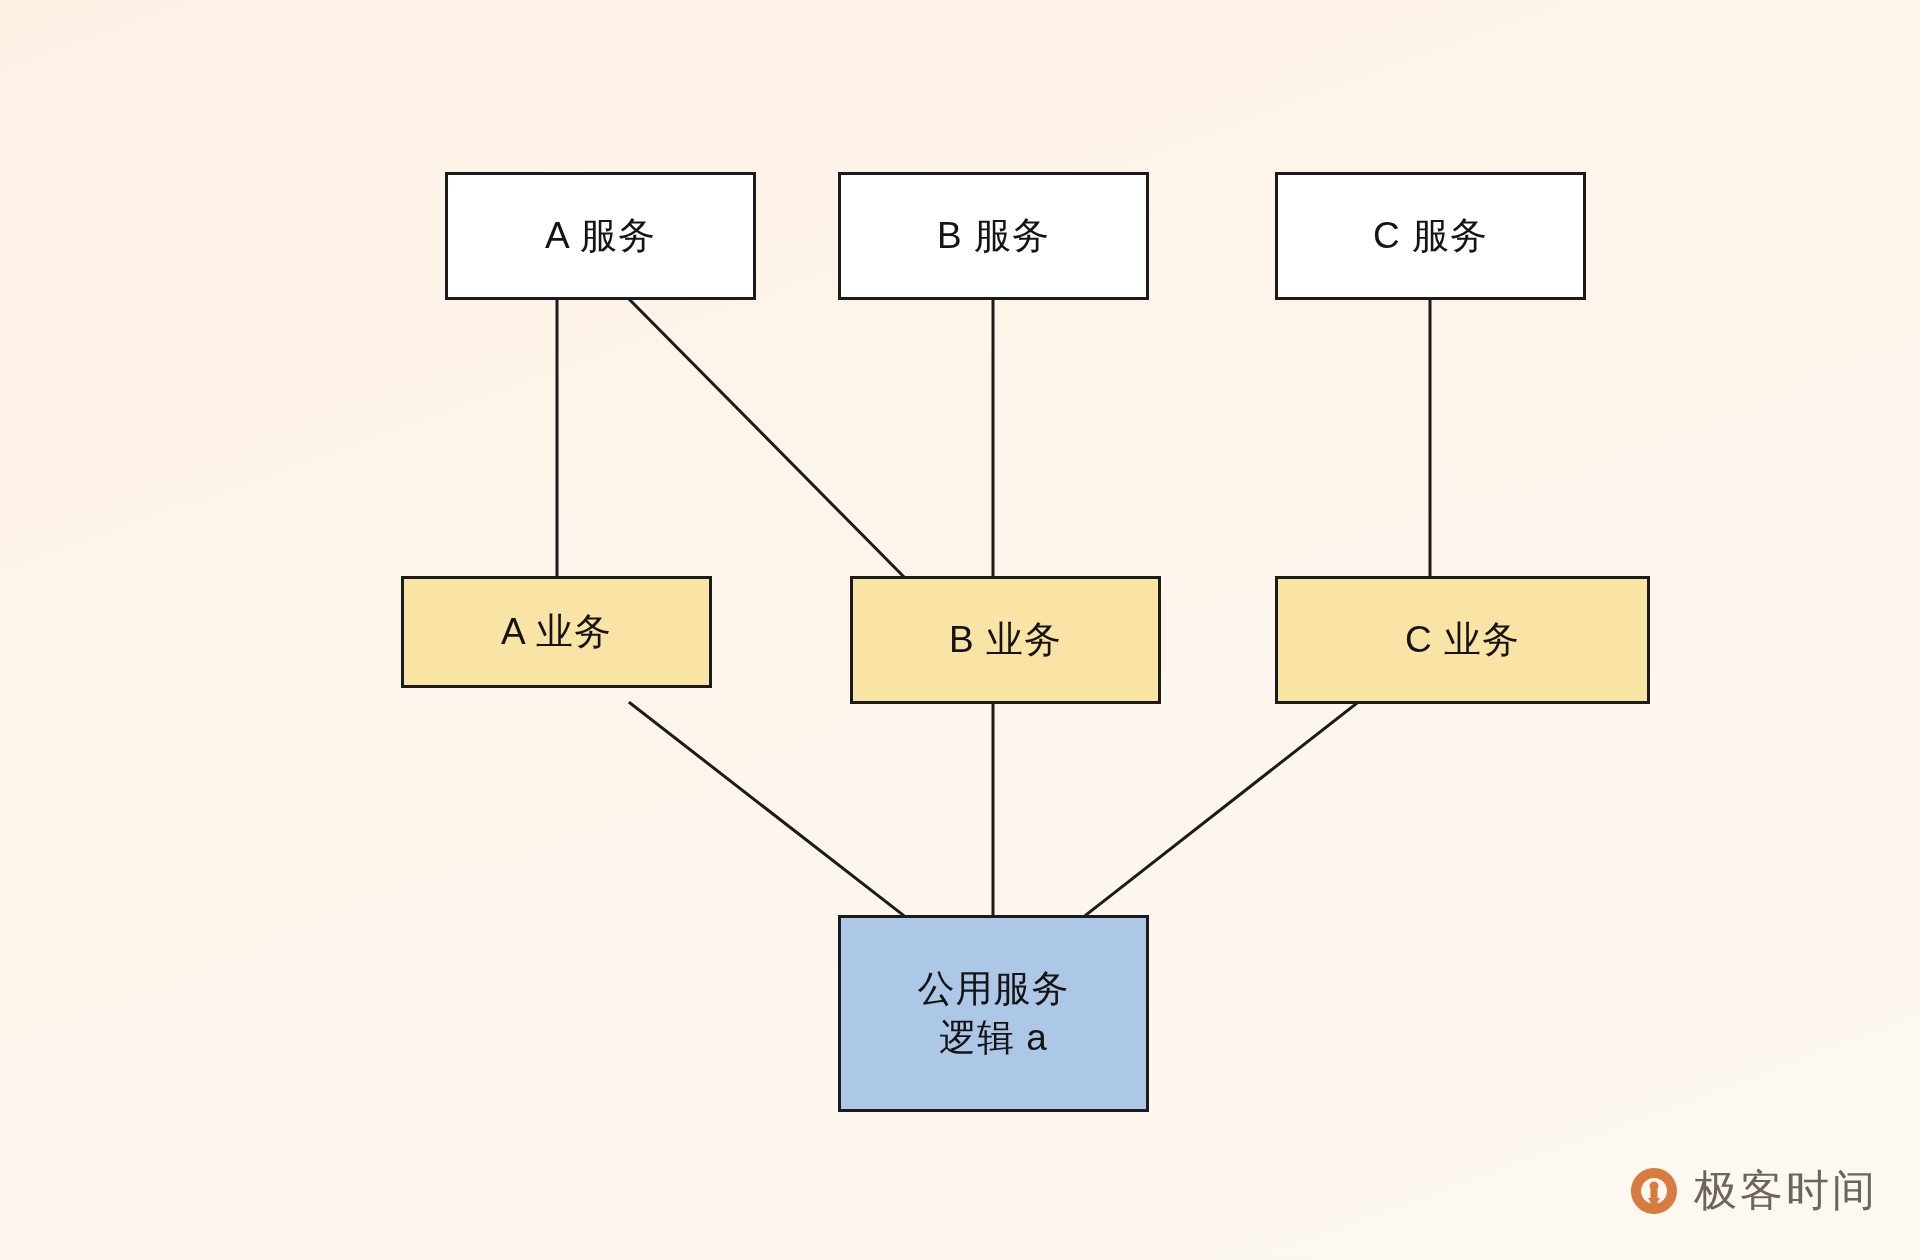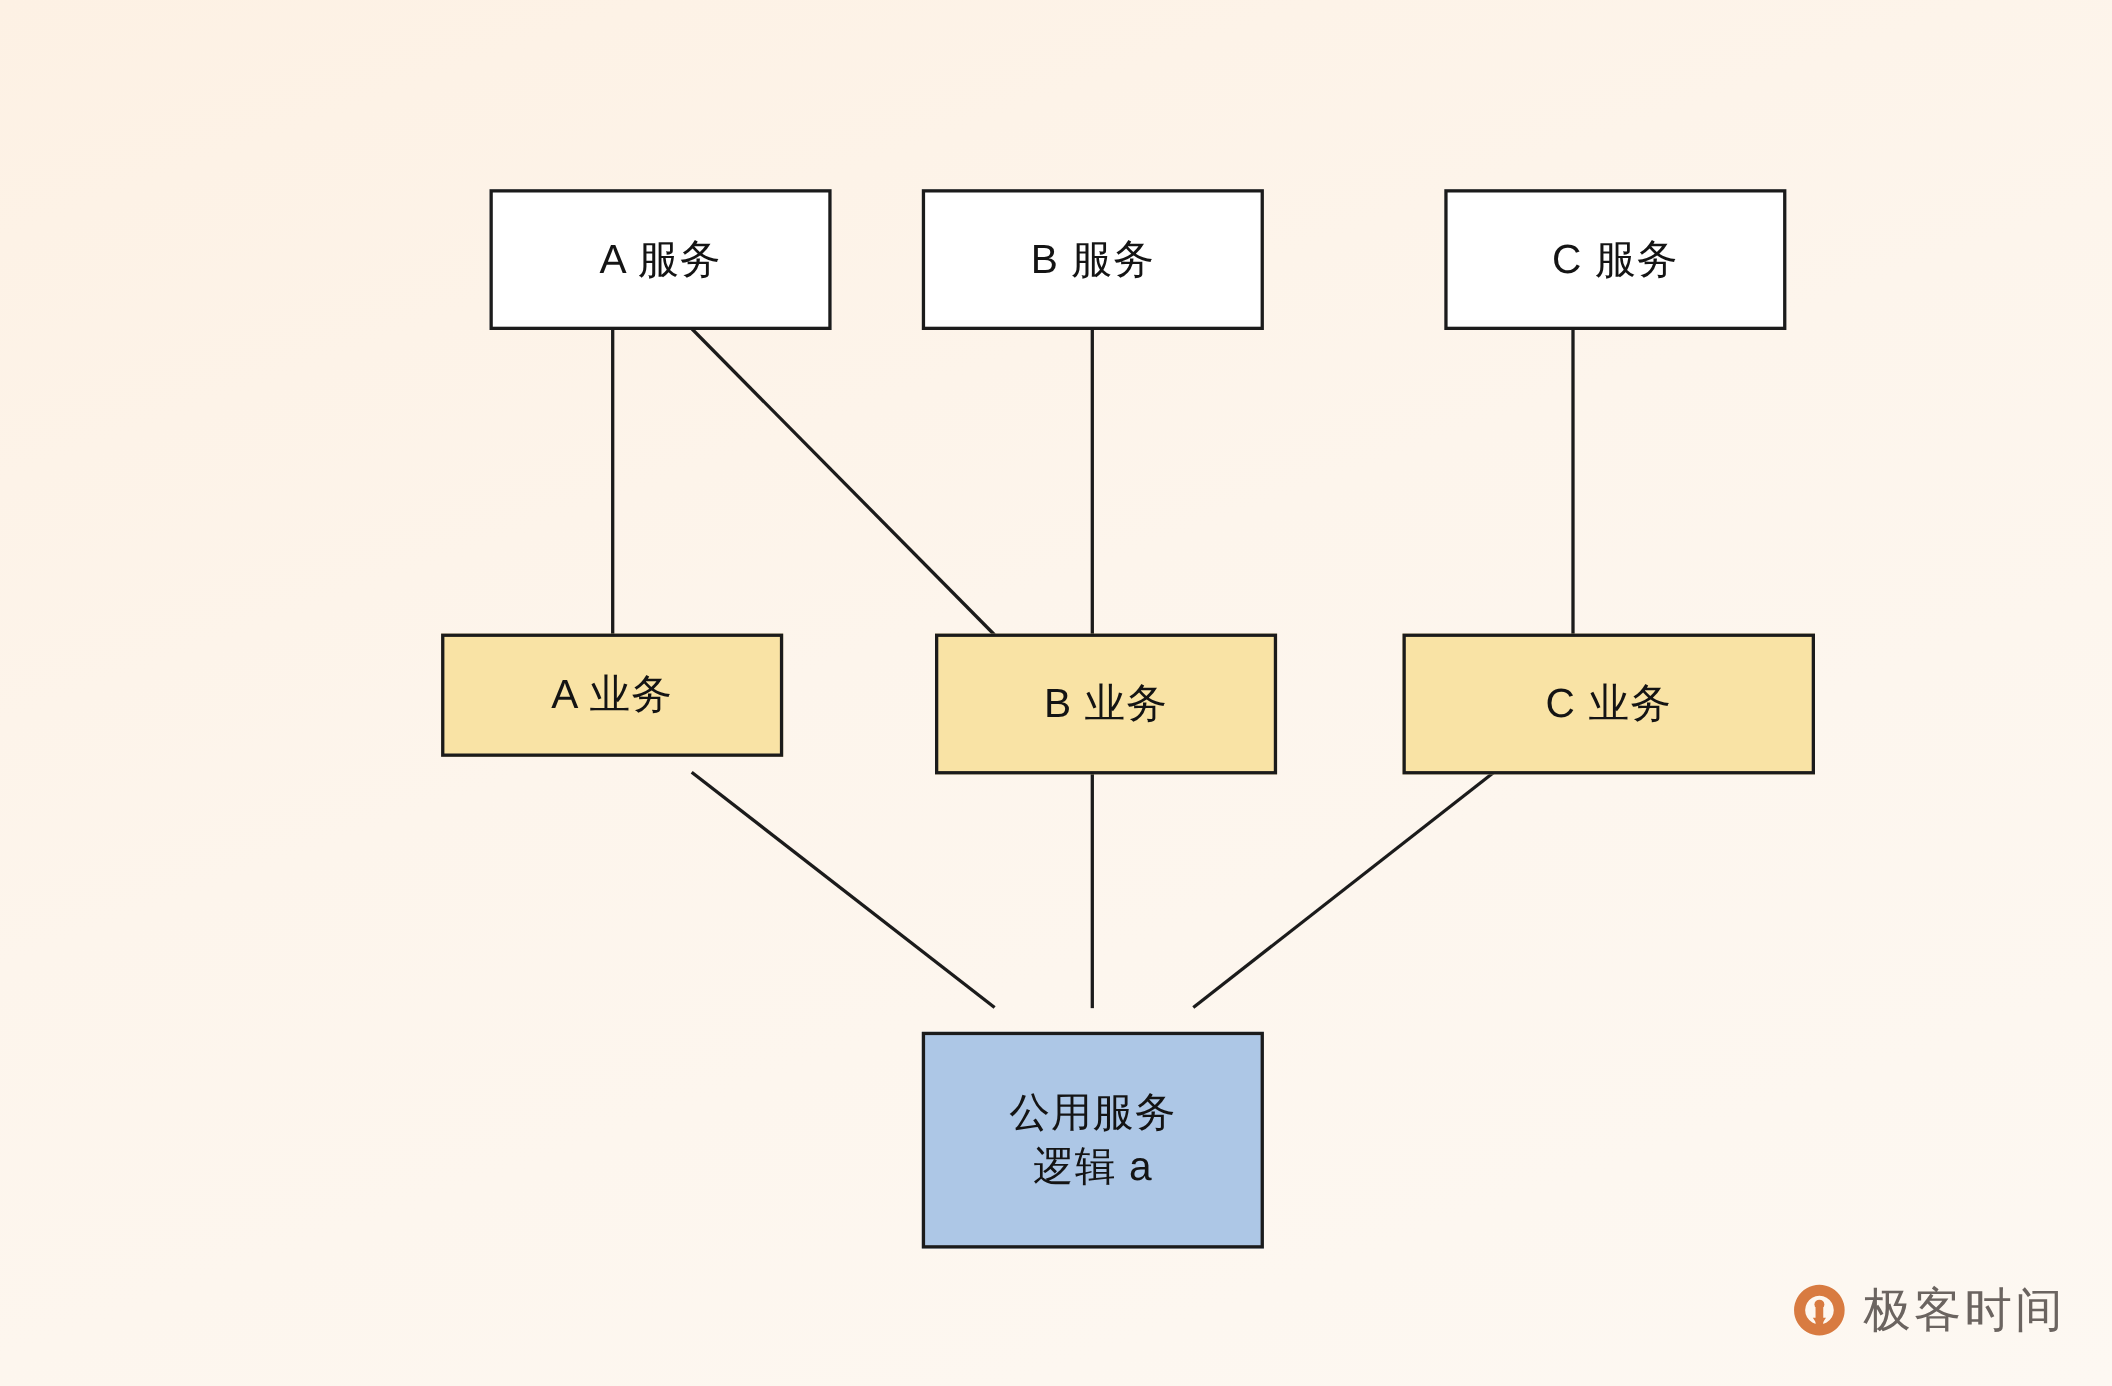--- a/index.html
+++ b/index.html
@@ -39,21 +39,21 @@
     justify-content: center;
     color: #141414;
     font-size: 37px;
     line-height: 1.32;
     letter-spacing: 1px;
     white-space: nowrap;
     z-index: 2;
   }
   .node.service { background: #ffffff; }
   .node.business { background: #f9e3a5; }
-  .node.shared { background: #adc7e6; margin-top: 23px; }
+  .node.shared { background: #adc7e6; }
   .node .line2 { display: block; }
 
   
   #watermark {
     position: absolute;
     right: 42px;
     bottom: 40px;
     display: flex;
     align-items: center;
     gap: 14px;
@@ -87,21 +87,21 @@
         <line x1="1357" y1="703" x2="1086" y2="915" stroke="#1b1b1b"></line>
       </g>
   </svg>
 
   <div class="node service" style="left: 401px; top: 172px; width: 311px; height: 128px; background: rgb(255, 255, 255); border-color: rgb(27, 27, 27); margin-left: 44px;">
     <span>A 服务</span>
   </div>
   <div class="node service" style="left: 838px; top: 172px; width: 311px; height: 128px; background: rgb(255, 255, 255); border-color: rgb(27, 27, 27);">
     <span>B 服务</span>
   </div>
-  <div class="node service" style="left: 1275px; top: 172px; width: 311px; height: 128px; background: rgb(255, 255, 255); border-color: rgb(27, 27, 27); margin-left: 38px;">
+  <div class="node service" style="left: 1275px; top: 172px; width: 311px; height: 128px; background: rgb(255, 255, 255); border-color: rgb(27, 27, 27);">
     <span>C 服务</span>
   </div>
 
   <div class="node business" style="left: 401px; top: 576px; width: 311px; height: 112px; background: rgb(249, 227, 165); border-color: rgb(27, 27, 27);">
     <span>A 业务</span>
   </div>
   <div class="node business" style="left: 838px; top: 576px; width: 311px; height: 128px; background: rgb(249, 227, 165); border-color: rgb(27, 27, 27); margin-left: 12px;">
     <span>B 业务</span>
   </div>
   <div class="node business" style="left: 1275px; top: 576px; width: 375px; height: 128px; background: rgb(249, 227, 165); border-color: rgb(27, 27, 27);">

